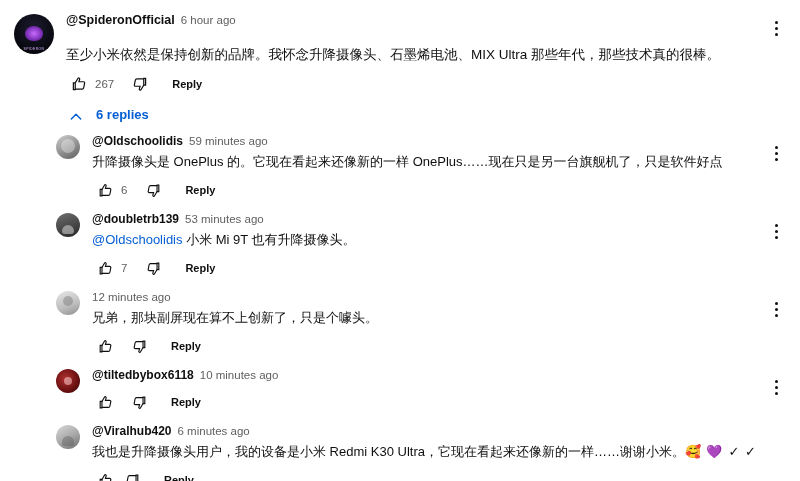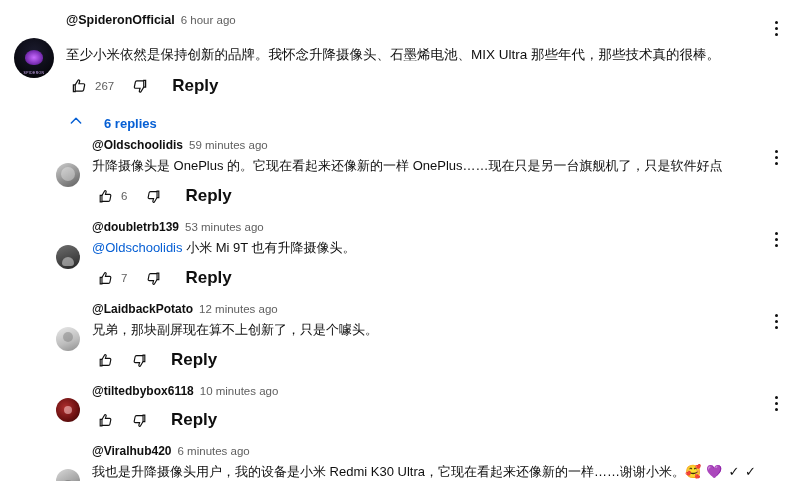--- a/index.html
+++ b/index.html
@@ -15,21 +15,21 @@
     position: relative;
     width: 800px; height: 481px;
     background: #fff;
     padding: 8px 0 0 0;
   }
 
   
   .comment {
     position: relative;
     display: flex;
-    align-items: center;
+    align-items: flex-start;
     padding: 4px 12px;
   }
   .top-comment { padding-left: 14px; padding-right: 40px; }
   .reply { padding-left: 56px; padding-right: 40px; }
 
   .avatar {
     flex: 0 0 auto;
     border-radius: 50%;
     overflow: hidden;
     position: relative;
@@ -77,34 +77,34 @@
   .mention { color: #065fd4; }
 
   .actions { display: flex; align-items: center; gap: 1px; margin-top: 6px; }
   .act-btn {
     display: inline-flex; align-items: center; justify-content: center;
     width: 26px; height: 26px; border-radius: 50%;
   }
   .count { font-size: 11.5px; color: #606060; margin: 0 12px 0 2px; }
   .count.empty { margin-right: 4px; }
   .reply-btn {
-    font-size: 17px; font-weight: bold; color: #0f0f0f;
+    font-size: 11px; font-weight: bold; color: #0f0f0f;
     padding: 5px 10px; border-radius: 16px; margin-left: 8px;
   }
 
   .kebab {
     position: absolute; right: 12px; top: 8px;
     width: 24px; height: 24px;
     display: flex; flex-direction: column; align-items: center; justify-content: center; gap: 3px;
   }
   .kebab i { width: 3px; height: 3px; background: #0f0f0f; border-radius: 50%; display: block; }
   .kebab.r { top: 12px; }
 
   .replies-toggle {
-    display: flex; align-items: flex-end; gap: 18px;
+    display: flex; align-items: flex-start; gap: 10px;
     margin: 6px 0 2px 66px;
   }
   .replies-toggle .chev {
     width: 20px; height: 20px; display: inline-flex; align-items: center; justify-content: center;
   }
   .replies-label { font-size: 13px; font-weight: bold; color: #065fd4; }
 
   .emoji { font-size: 13px; letter-spacing: 1px; }
 
   svg { display: block; }
@@ -216,21 +216,20 @@
         <i></i>
         <i></i>
         <i></i>
       </div>
   </div>
 
   <div class="comment reply">
     <div class="avatar small av-laid"></div>
     <div class="body">
       <div class="meta">
-        <span class="author small">@LaidbackPotato</span>
         <span class="time">12 minutes ago</span>
       </div>
       <div class="text small">兄弟，那块副屏现在算不上创新了，只是个噱头。</div>
       <div class="actions">
         <span class="act-btn">
           <svg width="17" height="17" viewBox="0 0 24 24" fill="none" stroke="#0f0f0f" stroke-width="1.6">
             <path d="M7 10.5v9H4.5v-9H7z"></path>
             <path d="M7 10.5l3.7-6.2c.3-.5 1-.7 1.5-.4.6.3.9 1 .7 1.6L11.9 9H18c1 0 1.7.9 1.5 1.9l-1.3 6.4c-.2.9-1 1.6-2 1.6H7"></path>
           </svg>
         </span>

